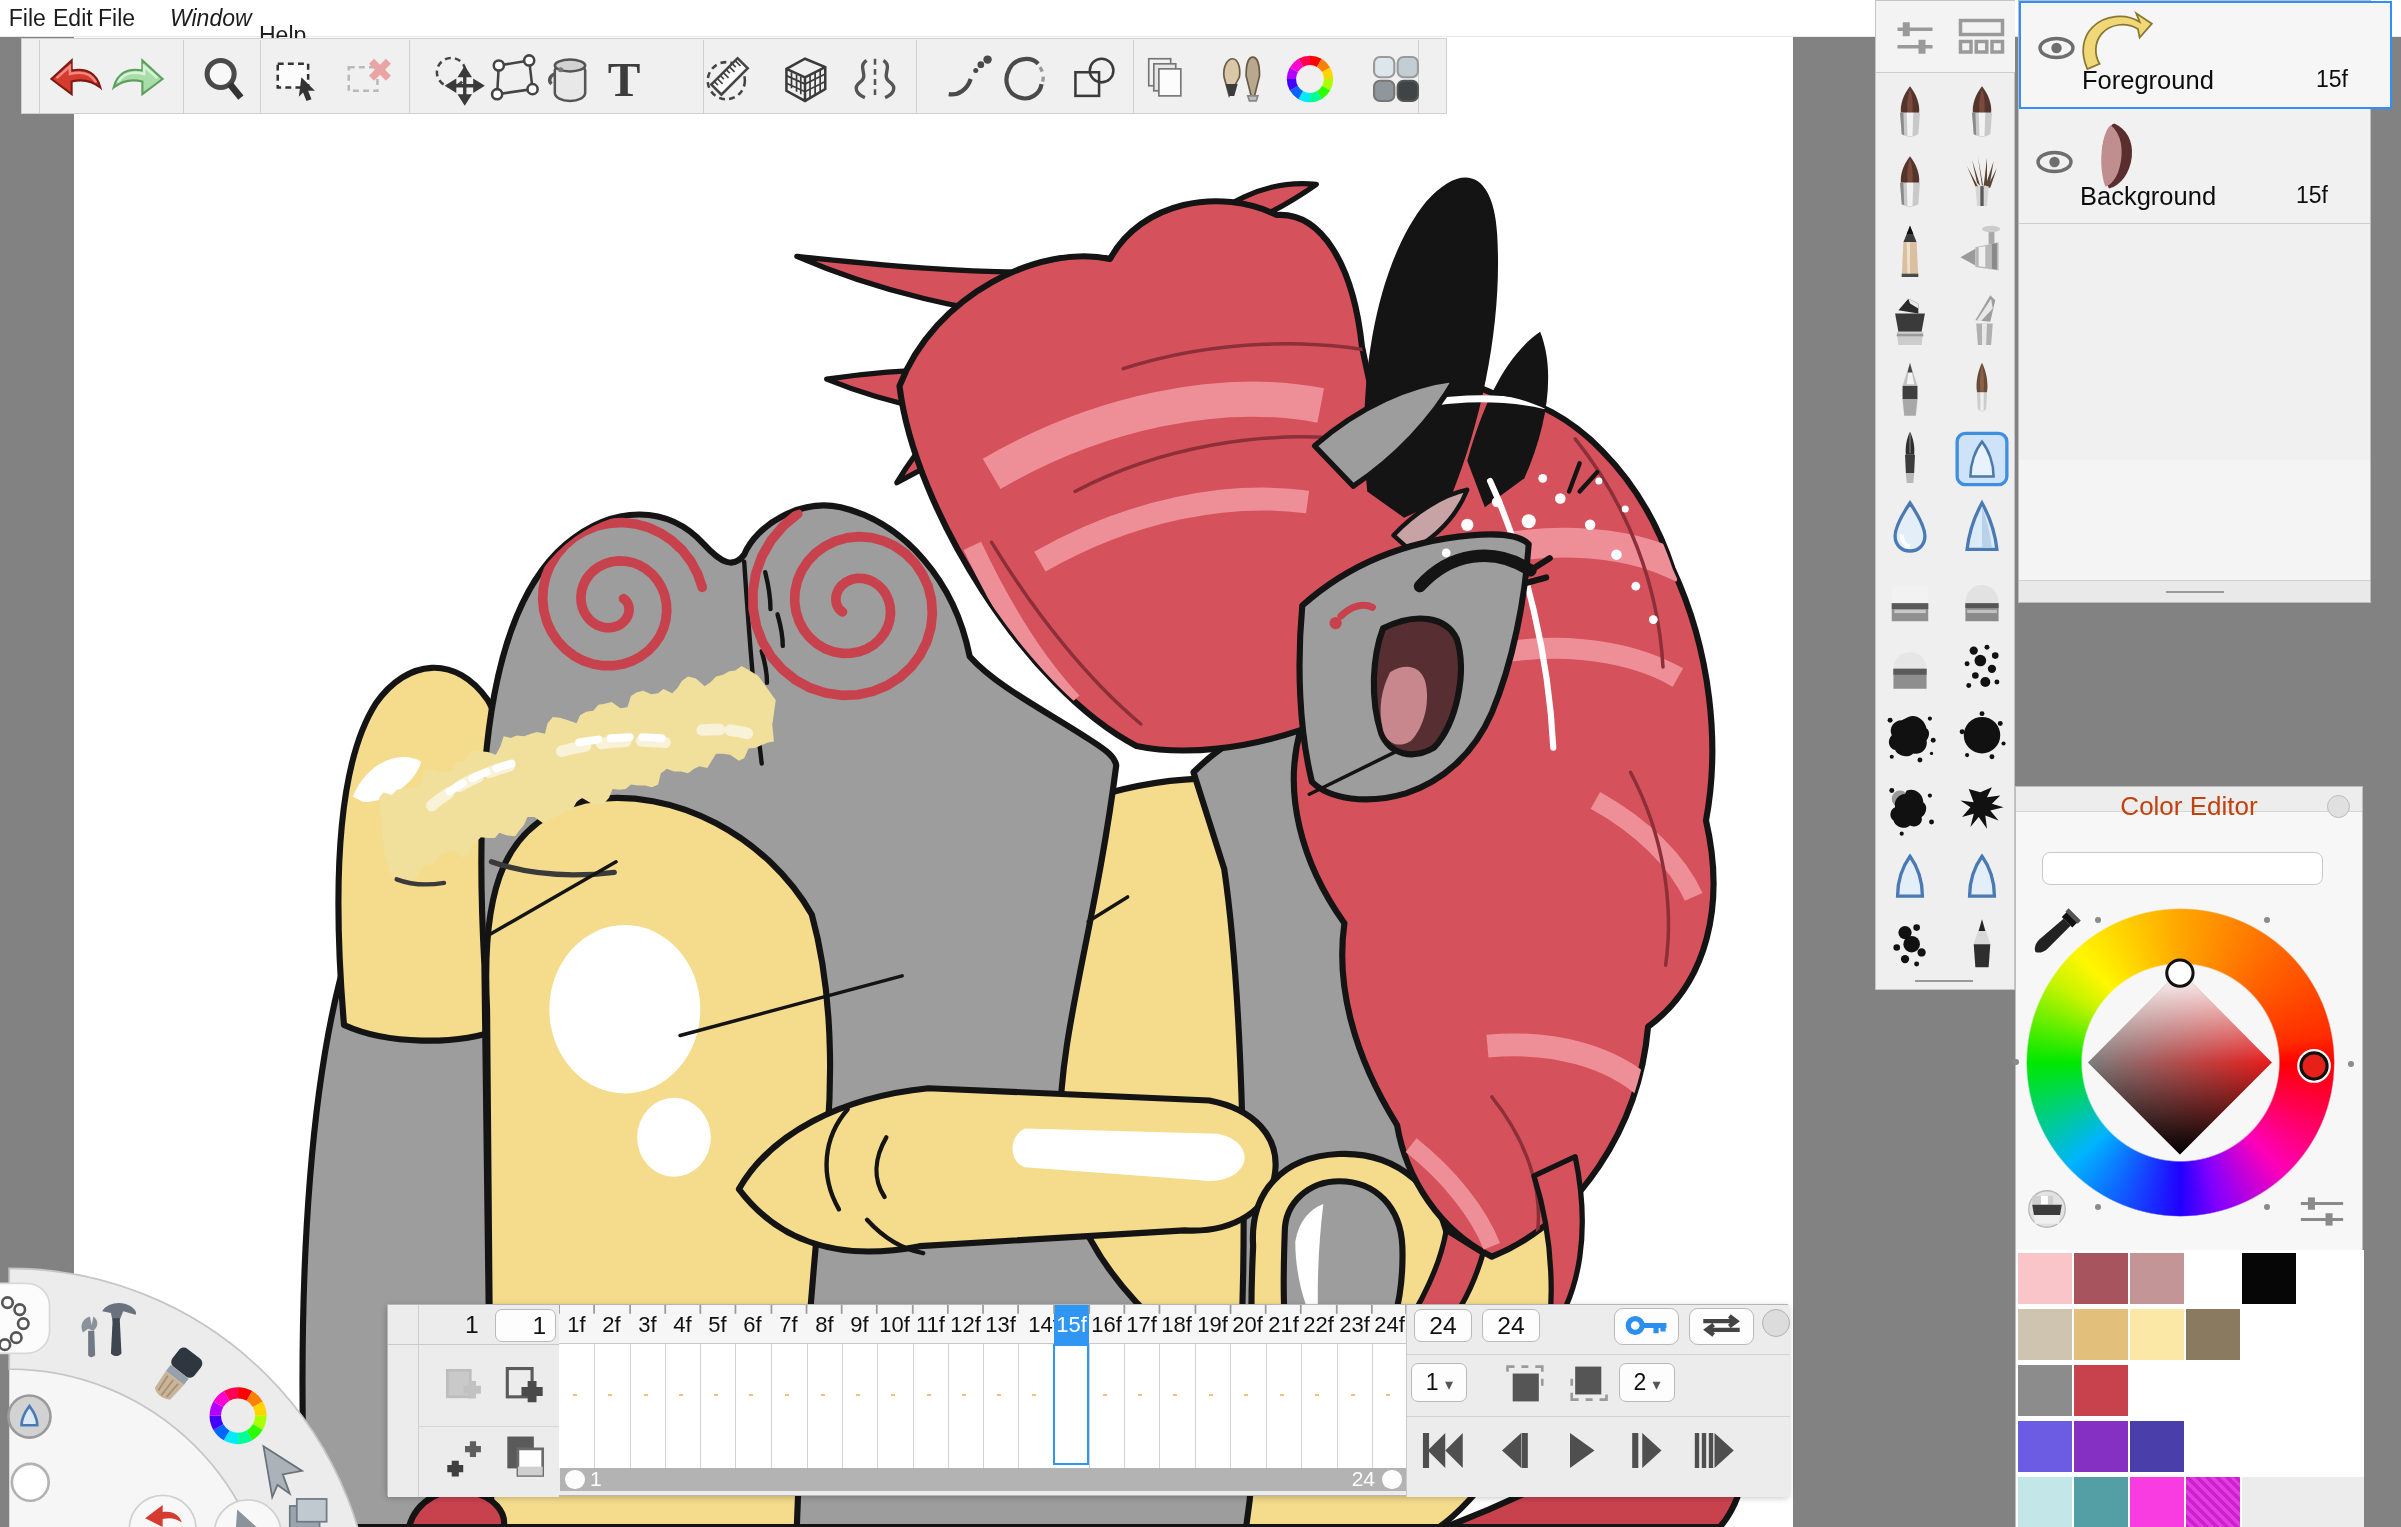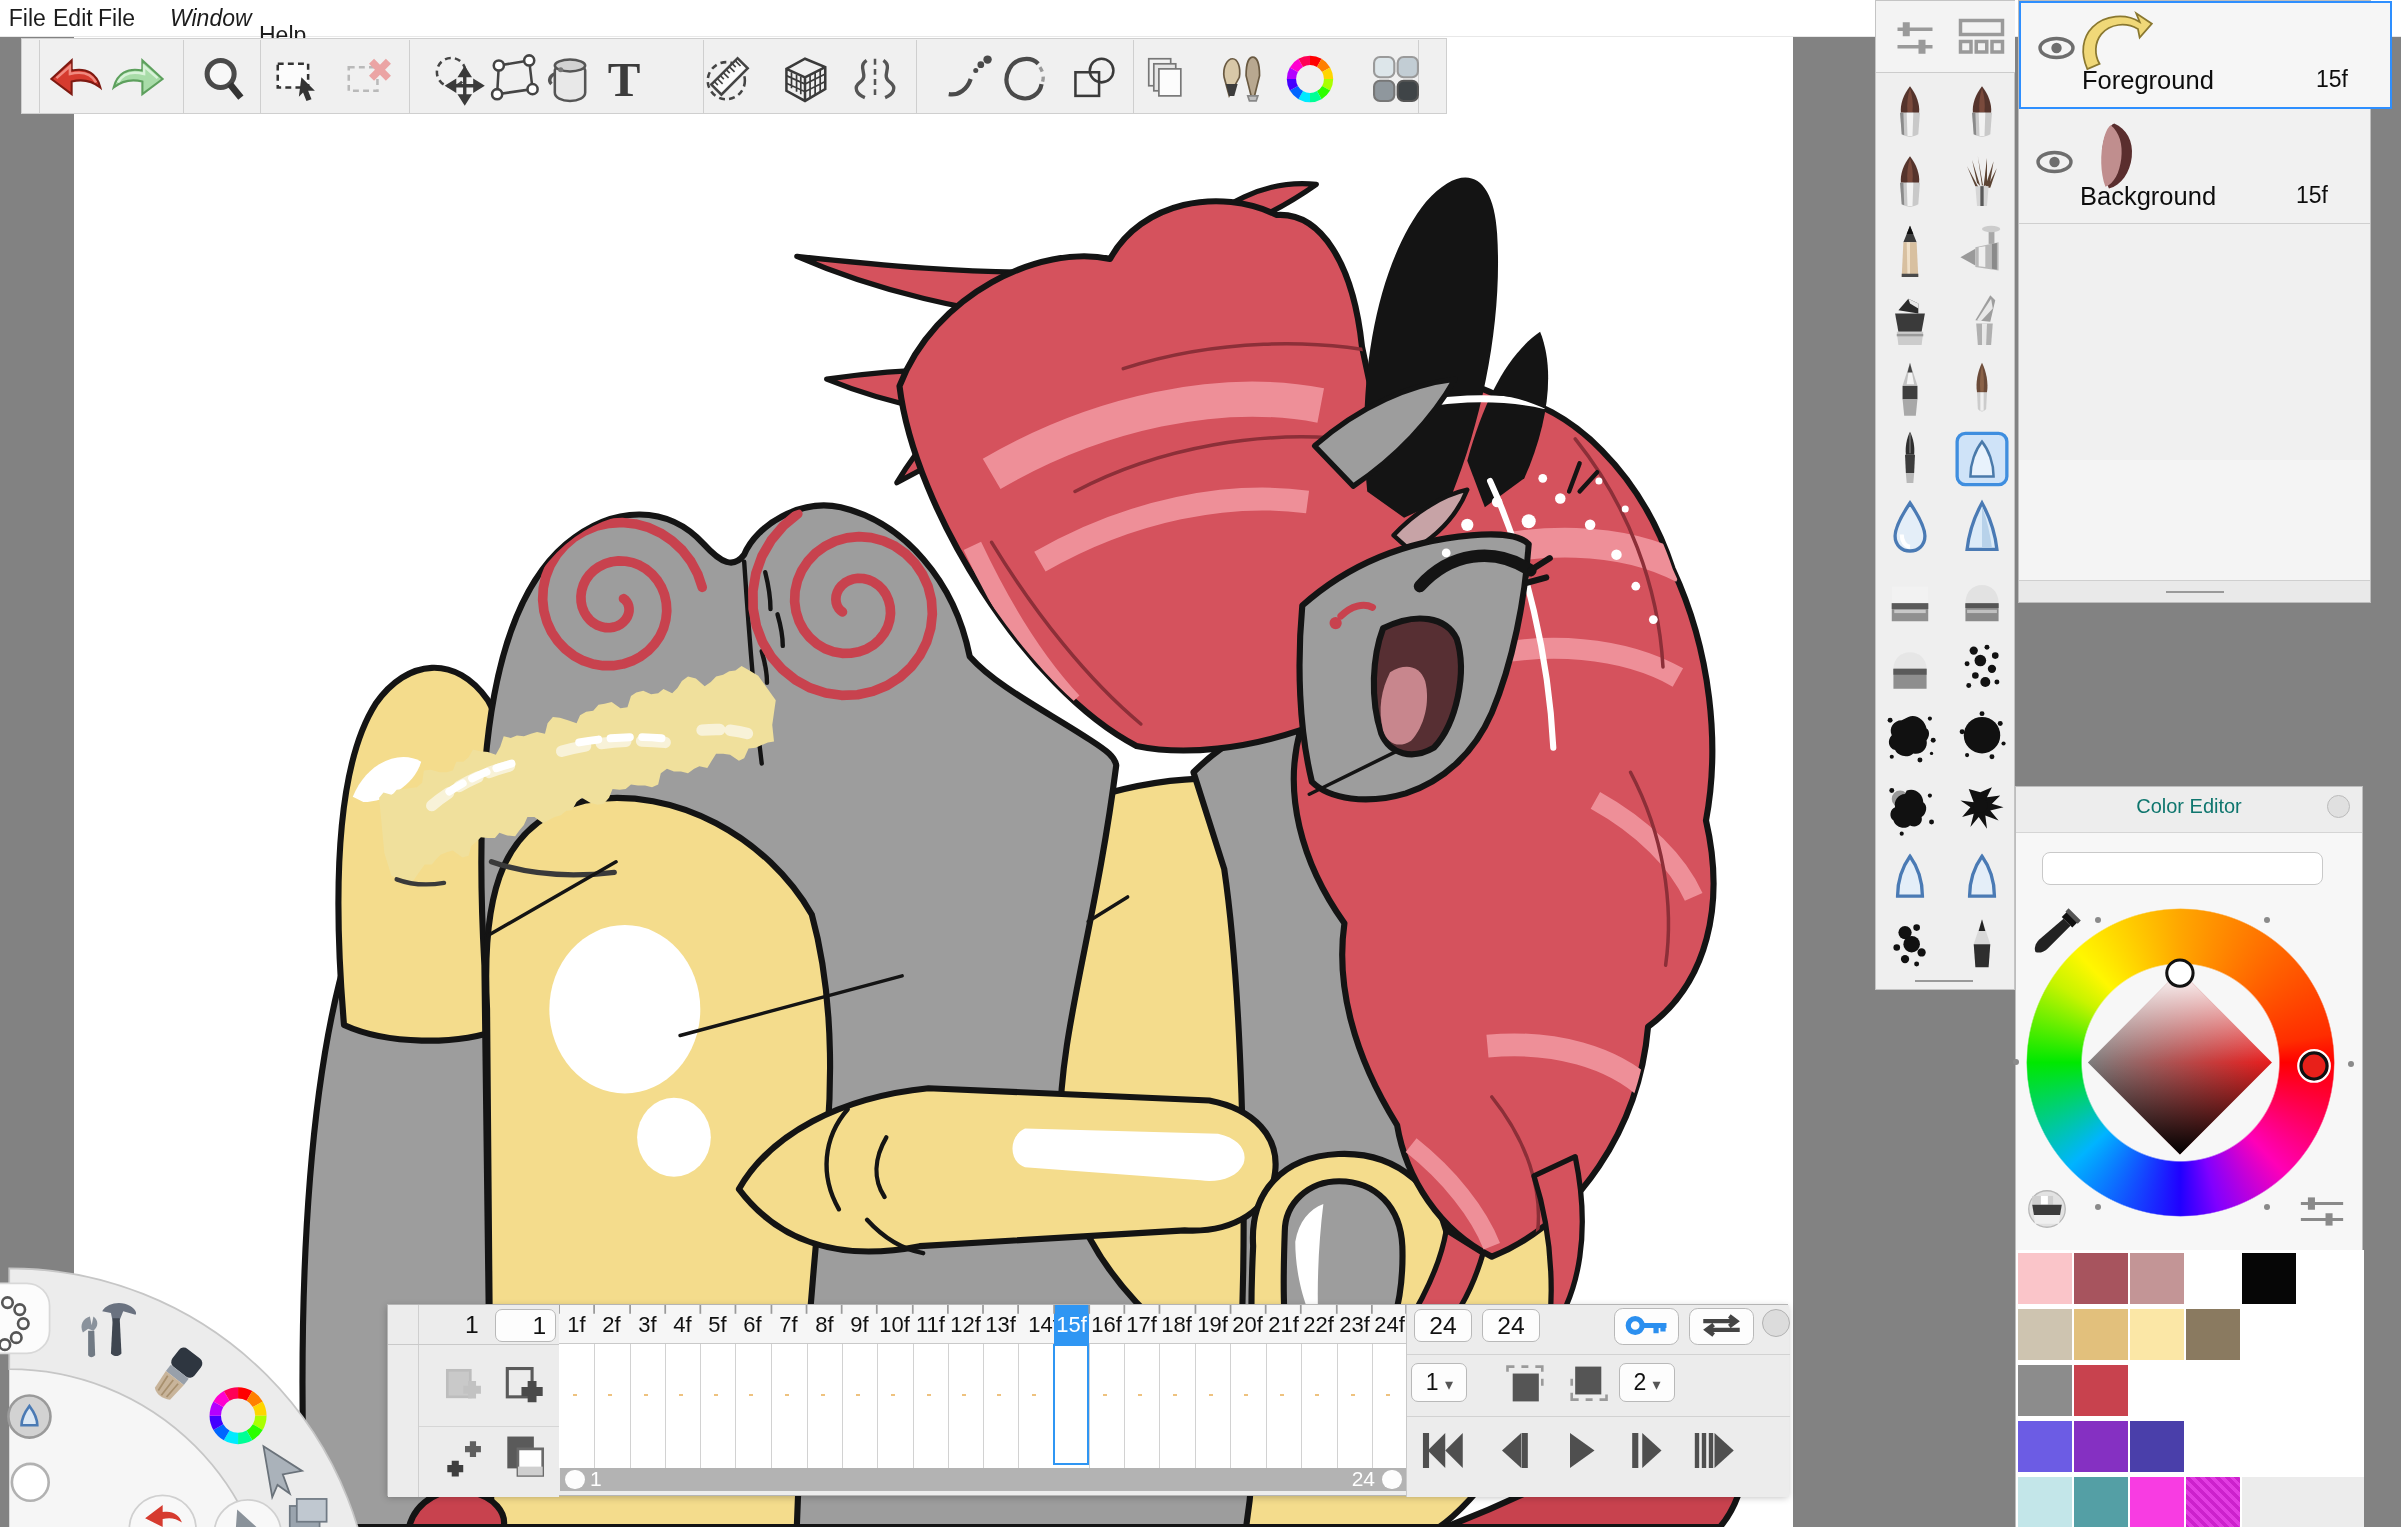--- a/index.html
+++ b/index.html
@@ -23,21 +23,21 @@
   #brushes .grip { position:absolute; left:39px; bottom:7px; width:58px; height:1.8px; background:#9a9a9a; }
   
   #layers { position:absolute; left:2018px; top:0; width:353px; height:603px; background:#f0f0f0; border:0.9px solid #bdbdbd; }
   .lrow { position:absolute; left:0; width:351px; background:#f1f1f1; border-bottom:0.9px solid #cfcfcf; }
   .lrow .nm { position:absolute; left:61px; bottom:12.3px; font-size:25.5px; color:#0d0d0d; }
   .lrow .fr { position:absolute; right:42px; bottom:14px; font-size:23px; color:#0d0d0d; }
   .lrow.sel { background:#f6f6f6; border:2.6px solid #2e8fff; }
   #layers .grip { position:absolute; left:147px; bottom:8.8px; width:58px; height:1.8px; background:#9a9a9a; }
   
   #coloreditor { position:absolute; left:2015px; top:786px; width:348px; height:741px; background:#f7f7f7; border:0.9px solid #bdbdbd; }
-  #cetitle { position:absolute; left:0; top:0; width:100%; height:46px; background:#ededed; border-bottom:0.9px solid #d5d5d5; text-align:center; font-size:20px; color:#0f766e; line-height:39px; }
+  #cetitle { position:absolute; left:0; top:0; width:100%; height:25px; background:#ededed; border-bottom:0.9px solid #d5d5d5; text-align:center; font-size:26px; color:#c2410c; line-height:39px; }
   #cetitle .dot { position:absolute; right:12.3px; top:8px; width:23px; height:23px; border-radius:50%; background:#e0e0e0; border:0.9px solid #bbb; }
   #cein { position:absolute; left:26px; top:65px; width:281px; height:33px; background:#fff; border:0.9px solid #c9c9c9; border-radius:8px; }
   #wheel { position:absolute; left:9.7px; top:16px; width:309px; height:309px; border-radius:50%;
       background:conic-gradient(from 0deg, #ffa600, #ff2d00 22%, #ff0000 25%, #ff00b7 38%, #8000ff 46%, #2100ff 50%, #00b4ff 63%, #00e800 75%, #c8f400 84%, #fff700 88%, #ffa600 100%);
       -webkit-mask:radial-gradient(circle closest-side, transparent 63.5%, #000 64.5% 99%, transparent 100%); }
   #wheelbox { position:absolute; left:0; top:105px; width:348px; height:369px; }
   .wdot { position:absolute; width:6.1px; height:6.1px; border-radius:50%; background:#8a8a8a; }
   
   #swatches { position:absolute; left:0; top:463px; width:348px; height:278px; background:#fff; }
   .sw { position:absolute; width:54px; height:51px; }

